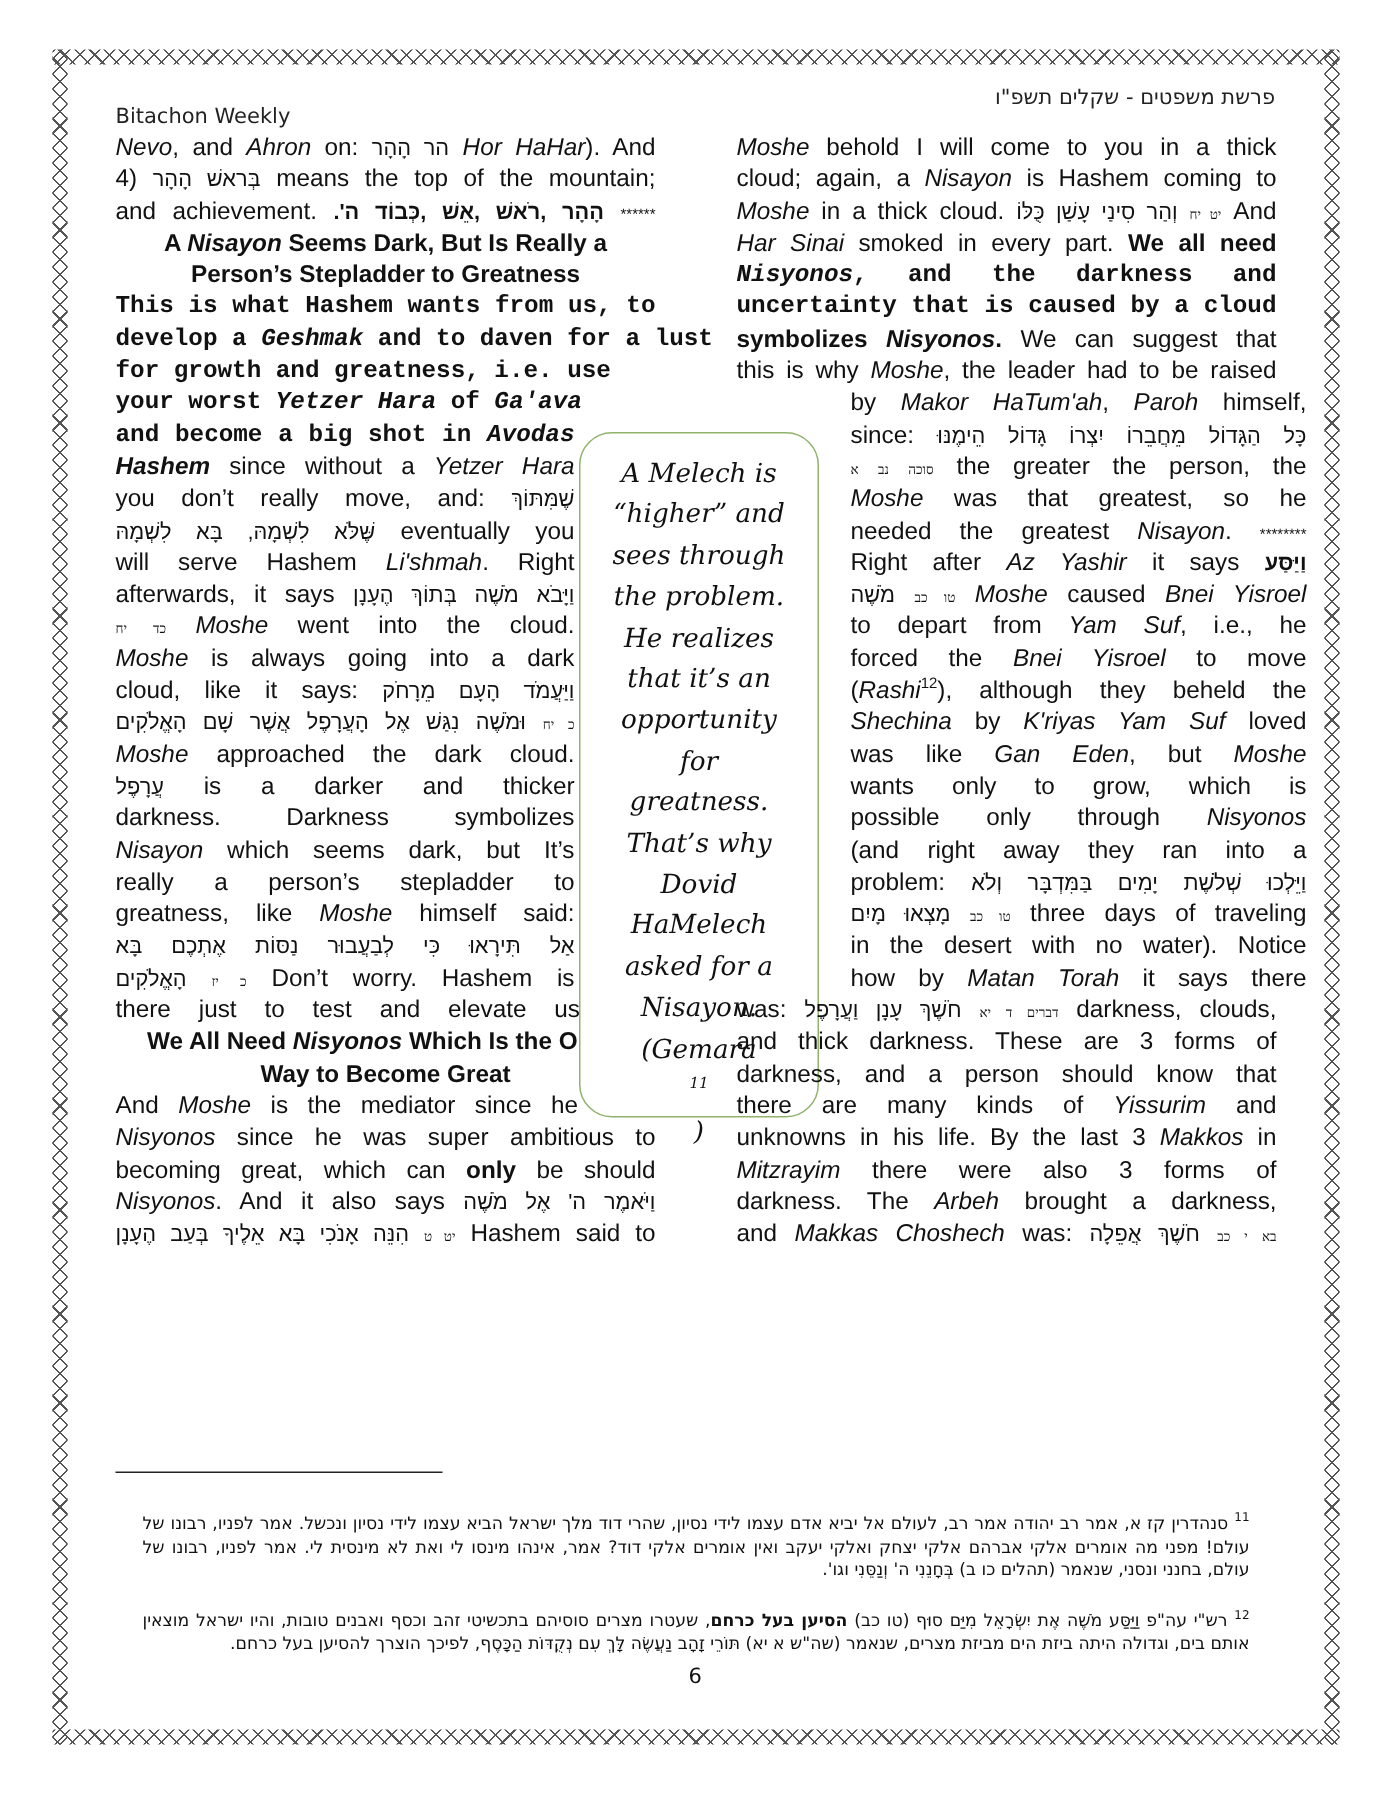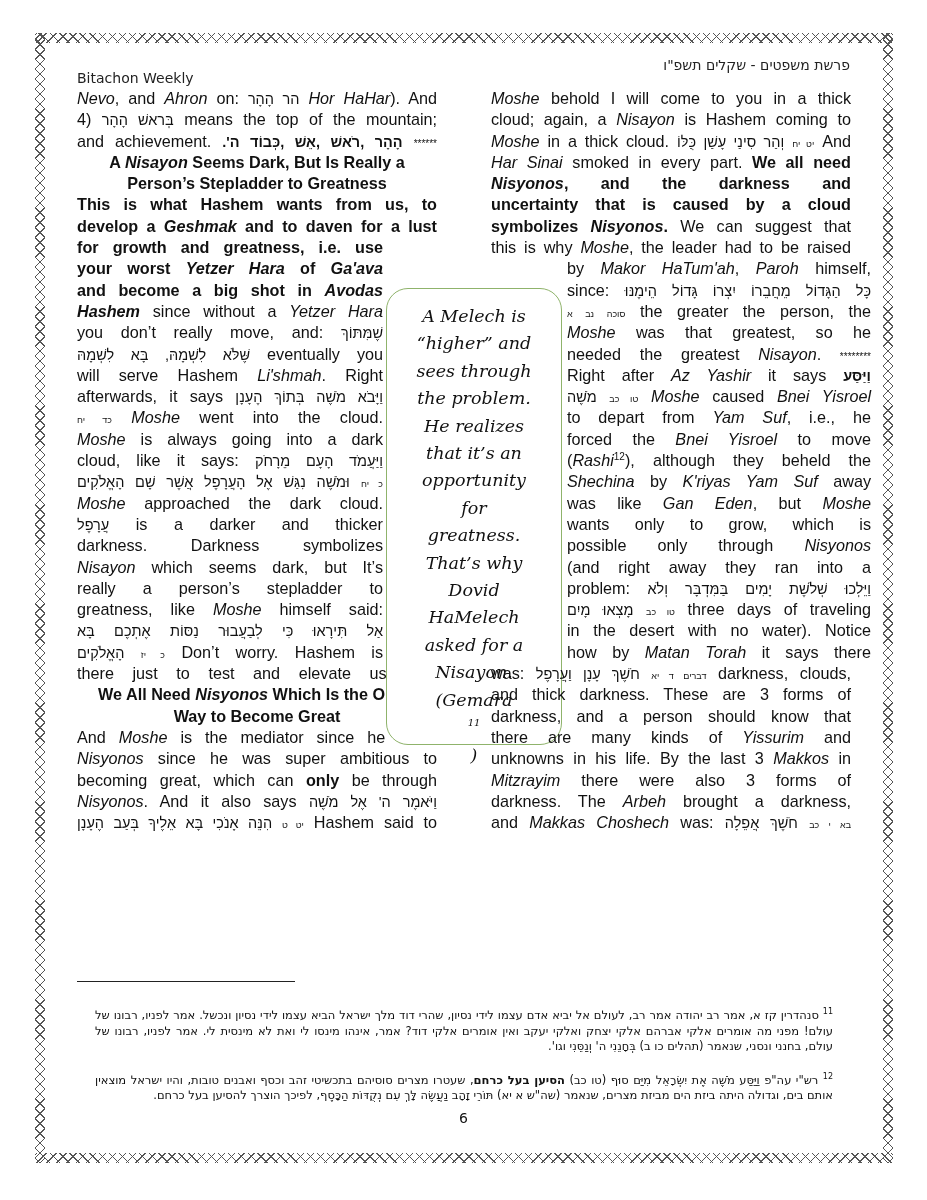--- a/index.html
+++ b/index.html
@@ -21,27 +21,27 @@
   }
   .header-left { position:absolute; left:77px; top:57px; font-size:14px; color:#222; font-family:"DejaVu Sans", sans-serif;margin-top:13px; }
   .header-right { position:absolute; right:77px; top:57px; font-size:14px; color:#222; direction:rtl; font-family:"DejaVu Sans", sans-serif; }
   .col { position:absolute; font-size:16.2px; line-height:21.3px; text-align:justify; }
   .col-left { left:77px; top:88px; width:360px; }
   .col-right { left:491px; top:88px; width:360px; }
   .line { display:block; white-space:nowrap; text-align-last:justify; text-align:justify; height:21.3px; }
   .line.center { text-align:center; text-align-last:center; font-weight:bold; }
   .line.narrow { width:306px; }
   .line.indent { margin-left:76px; width:304px; }
-  .line.bold { font-weight:bold; }
+  .line.bold { font-weight:bold;font-family:Liberation Mono, monospace; }
   i { font-style:italic; }
   .heb { direction:rtl; unicode-bidi:isolate; font-family:Liberation Sans, sans-serif; font-size:14.5px; }
-  .ref { font-size:9px; direction:rtl; unicode-bidi:isolate; font-family:Liberation Sans, sans-serif; }
+  .ref { font-size:9px; direction:rtl; unicode-bidi:isolate; font-family:Liberation Serif, serif; }
   .stars { font-size:10px; letter-spacing:0px; }
   .pullquote {
-    position:absolute; left:386px; top:288px; width:176px; height:457px;
+    position:absolute; left:386px; top:288px; width:160px; height:457px;
     box-sizing:border-box; border:1.5px solid #8fb36b; border-radius:22px; background:#fff;
     font-family:"DejaVu Serif", serif; font-style:italic; font-size:17.5px; line-height:27.4px;
     text-align:center; padding-top:14px; color:#111;
   }
   .pullquote span { display:block; }
   sup { font-size:10px; line-height:0; }
   .fn-rule { position:absolute; left:77px; top:981px; width:218px; border-top:1px solid #222; }
   .footnotes { position:absolute; left:77px; top:990px; width:774px; direction:rtl; font-family:"DejaVu Sans", sans-serif; font-size:11.5px; line-height:15.5px; text-align:justify; }
   .footnotes p { margin:18px; }
   .footnotes sup { font-size:8px; }
@@ -81,21 +81,21 @@
   <span class="line narrow"><i>Nisayon</i><span> which seems dark, but It’s</span></span>
   <span class="line narrow">really a person’s stepladder to</span>
   <span class="line narrow"><span>greatness, like </span><i>Moshe</i><span> himself said:</span></span>
   <span class="line narrow"><span class="heb">אַל תִּירָאוּ כִּי לְבַעֲבוּר נַסּוֹת אֶתְכֶם בָּא</span></span>
   <span class="line narrow"><span class="heb">הָאֱלֹקִים</span> <span class="ref">כ יז</span><span> Don’t worry. Hashem is</span></span>
   <span class="line"><span>there just to test and elevate us.</span> <span class="stars">*******</span></span>
   <span class="line center"><span>We All Need </span><i>Nisyonos</i><span> Which Is the ONLY</span></span>
   <span class="line center">Way to Become Great</span>
   <span class="line"><span>And </span><i>Moshe</i><span> is the mediator since he loved</span></span>
   <span class="line"><i>Nisyonos</i><span> since he was super ambitious to</span></span>
-  <span class="line"><span>becoming great, which can </span><b>only</b><span> be through</span></span>
+  <span class="line"><span>becoming great, which can </span><b>only</b><span> be should</span></span>
   <span class="line"><i>Nisyonos</i><span>. And it also says </span><span class="heb">וַיֹּאמֶר ה' אֶל מֹשֶׁה</span></span>
   <span class="line"><span class="heb">הִנֵּה אָנֹכִי בָּא אֵלֶיךָ בְּעַב הֶעָנָן</span> <span class="ref">יט ט</span><span> Hashem said to</span></span>
 </div>
 
 <div class="pullquote">
   <span>A Melech is</span>
   <span>“higher” and</span>
   <span>sees through</span>
   <span>the problem.</span>
   <span>He realizes</span>
@@ -123,21 +123,21 @@
   <span class="line indent"><span>by </span><i>Makor HaTum'ah</i><span>, </span><i>Paroh</i><span> himself,</span></span>
   <span class="line indent"><span>since: </span><span class="heb">כָּל הַגָּדוֹל מֵחֲבֵרוֹ יִצְרוֹ גָּדוֹל הֵימֶנּוּ</span></span>
   <span class="line indent"><span class="ref">סוכה נב א</span><span> the greater the person, the</span></span>
   <span class="line indent"><i>Moshe</i><span> was that greatest, so he</span></span>
   <span class="line indent"><span>needed the greatest </span><i>Nisayon</i><span>.</span> <span class="stars">********</span></span>
   <span class="line indent"><span>Right after </span><i>Az Yashir</i><span> it says </span><b class="heb">וַיַּסַּע</b></span>
   <span class="line indent"><span class="heb">מֹשֶׁה</span> <span class="ref">טו כב</span><i> Moshe</i><span> caused </span><i>Bnei Yisroel</i></span>
   <span class="line indent"><span>to depart from </span><i>Yam Suf</i><span>, i.e., he</span></span>
   <span class="line indent"><span>forced the </span><i>Bnei Yisroel</i><span> to move</span></span>
   <span class="line indent"><span>(</span><i>Rashi</i><sup>12</sup><span>), although they beheld the</span></span>
-  <span class="line indent"><i>Shechina</i><span> by </span><i>K'riyas Yam Suf</i><span> away</span></span>
+  <span class="line indent"><i>Shechina</i><span> by </span><i>K'riyas Yam Suf</i><span> loved</span></span>
   <span class="line indent"><span>was like </span><i>Gan Eden</i><span>, but </span><i>Moshe</i></span>
   <span class="line indent">wants only to grow, which is</span>
   <span class="line indent"><span>possible only through </span><i>Nisyonos</i></span>
   <span class="line indent">(and right away they ran into a</span>
   <span class="line indent"><span>problem: </span><span class="heb">וַיֵּלְכוּ שְׁלֹשֶׁת יָמִים בַּמִּדְבָּר וְלֹא</span></span>
   <span class="line indent"><span class="heb">מָצְאוּ מָיִם</span> <span class="ref">טו כב</span><span> three days of traveling</span></span>
   <span class="line indent">in the desert with no water). Notice</span>
   <span class="line indent"><span>how by </span><i>Matan Torah</i><span> it says there</span></span>
   <span class="line"><span>was: </span><span class="heb">חֹשֶׁךְ עָנָן וַעֲרָפֶל</span> <span class="ref">דברים ד יא</span><span> darkness, clouds,</span></span>
   <span class="line">and thick darkness. These are 3 forms of</span>

